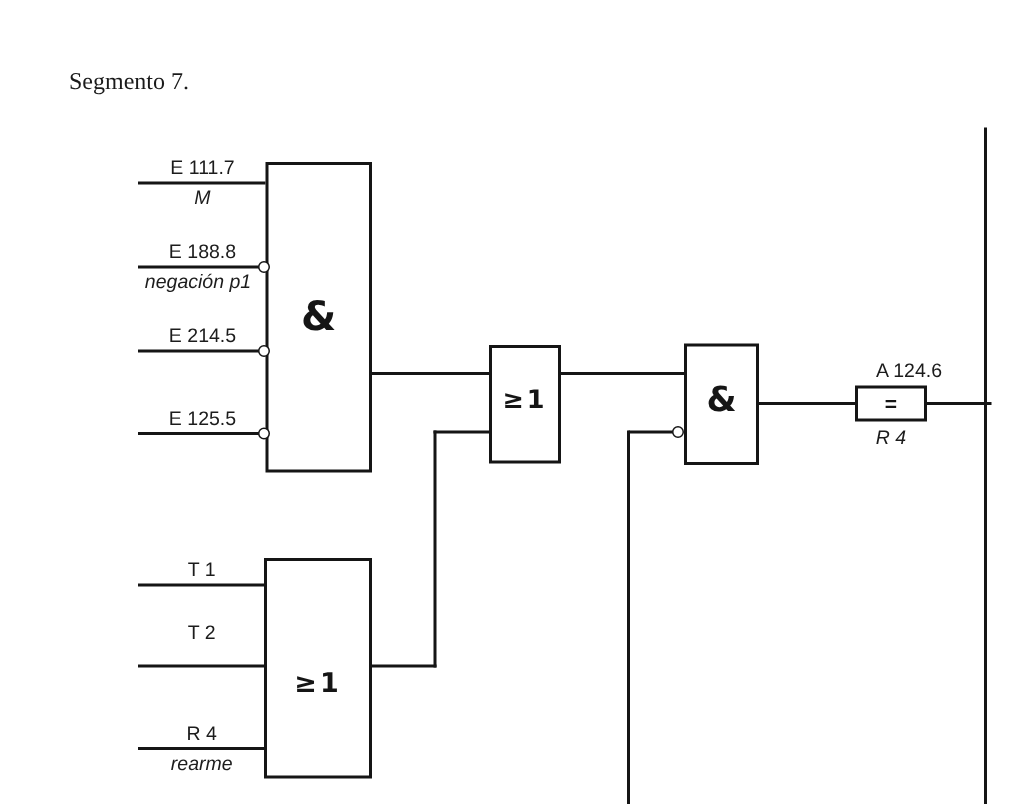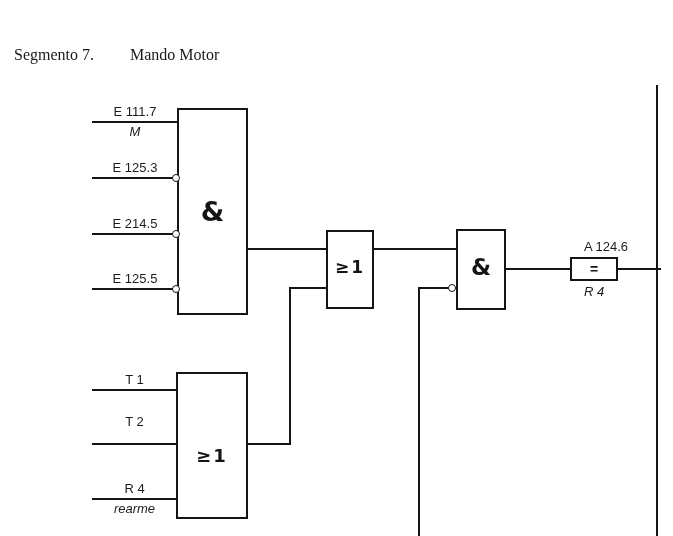--- a/index.html
+++ b/index.html
@@ -1,41 +1,40 @@
 <!DOCTYPE html>
 <html><head>
 <meta charset="utf-8">
 <style>
   html,body { margin:0; padding:0; background:#ffffff; }
   .canvas {
     position:relative; width:673px; height:536px; background:#ffffff;
     font-family:"Liberation Sans", sans-serif; overflow:hidden; color:#1c1c1c;
   }
   .title { position:absolute; top:46px; font-family:"Liberation Serif", serif;
-           font-size:16px; color:#1a1a1a; white-space:nowrap; }
+           font-size:16px; color:#1a1a1a; white-space:nowrap;margin-left:32px; }
   .wire  { position:absolute; background:#151515; }
   .block { position:absolute; box-sizing:border-box; border:2px solid #151515; background:#fff; }
   .gate-sym { position:absolute; font-family:"DejaVu Sans", sans-serif; font-weight:bold;
               color:#151515; text-align:center; line-height:1; }
   .neg { position:absolute; box-sizing:border-box; width:8px; height:8px;
          border:1.5px solid #151515; border-radius:50%; background:#fff; }
   .sig { position:absolute; font-size:13px; line-height:16px; height:16px;
          text-align:center; white-space:nowrap; color:#1c1c1c; }
   .com { font-style:italic; }
   .coil-sym { position:absolute; box-sizing:border-box; display:flex; align-items:center;
               justify-content:center; font-weight:600; font-size:14px; color:#151515; }
   .orsym { letter-spacing:2px; }
 </style>
 </head>
 <body>
 
 <div class="canvas">
 
   <span class="title" style="left:14px;">Segmento 7.</span>
-  <span class="title" style="left:130px;">Mando Motor</span>
 
   <div class="wire" style="left:92px;top:121px;width:86px;height:2px"></div>
   <div class="wire" style="left:92px;top:177px;width:86px;height:2px"></div>
   <div class="wire" style="left:92px;top:233px;width:86px;height:2px"></div>
   <div class="wire" style="left:92px;top:288px;width:86px;height:2px"></div>
   <div class="wire" style="left:245px;top:248px;width:83px;height:2px"></div>
   <div class="wire" style="left:372px;top:248px;width:86px;height:2px"></div>
   <div class="wire" style="left:289px;top:287px;width:39px;height:2px"></div>
   <div class="wire" style="left:289px;top:287px;width:2px;height:158px"></div>
   <div class="wire" style="left:245px;top:443px;width:46px;height:2px"></div>
@@ -61,21 +60,22 @@
   <div class="gate-sym orsym" style="left:176px;top:447px;width:72px;font-size:18px">≥1</div>
 
   <div class="neg" style="left:172px;top:174px"></div>
   <div class="neg" style="left:172px;top:230px"></div>
   <div class="neg" style="left:172px;top:285px"></div>
   <div class="neg" style="left:448px;top:284px"></div>
 
   <div class="sig" style="left:92px;top:104px;width:86px">E 111.7</div>
   <div class="sig com" style="left:92px;top:124px;width:86px">M</div>
 
-  <div class="sig" style="left:92px;top:160px;width:86px">E 125.3</div>
+  <div class="sig" style="left:92px;top:160px;width:86px">E 188.8</div>
+  <div class="sig com" style="left:86px;top:180px;width:92px">negación p1</div>
 
   <div class="sig" style="left:92px;top:216px;width:86px">E 214.5</div>
 
   <div class="sig" style="left:92px;top:271px;width:86px">E 125.5</div>
 
   <div class="sig" style="left:92px;top:372px;width:85px">T 1</div>
   <div class="sig" style="left:92px;top:414px;width:85px">T 2</div>
   <div class="sig" style="left:92px;top:481px;width:85px">R 4</div>
   <div class="sig com" style="left:92px;top:501px;width:85px">rearme</div>
 

